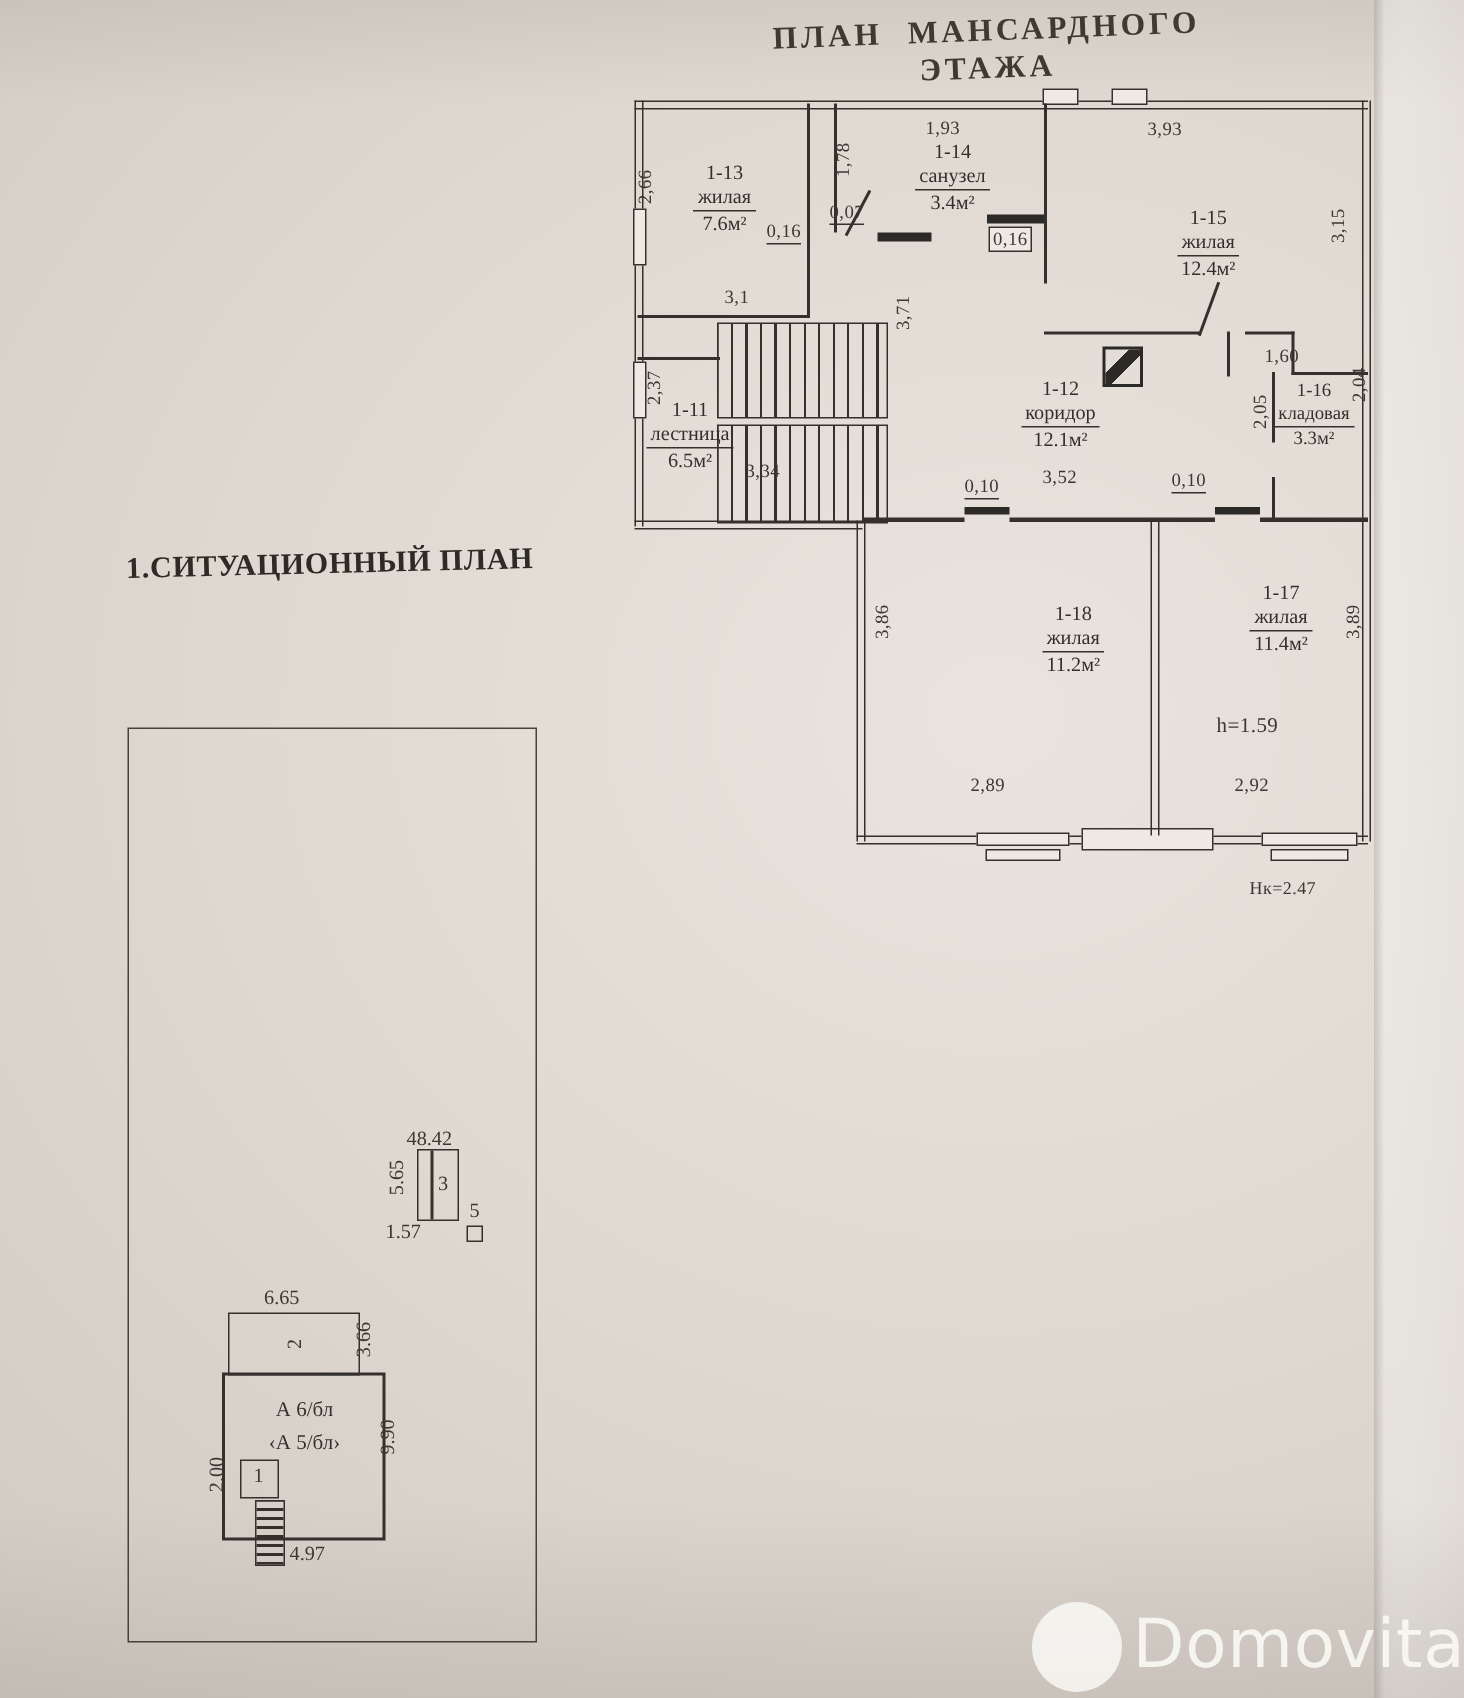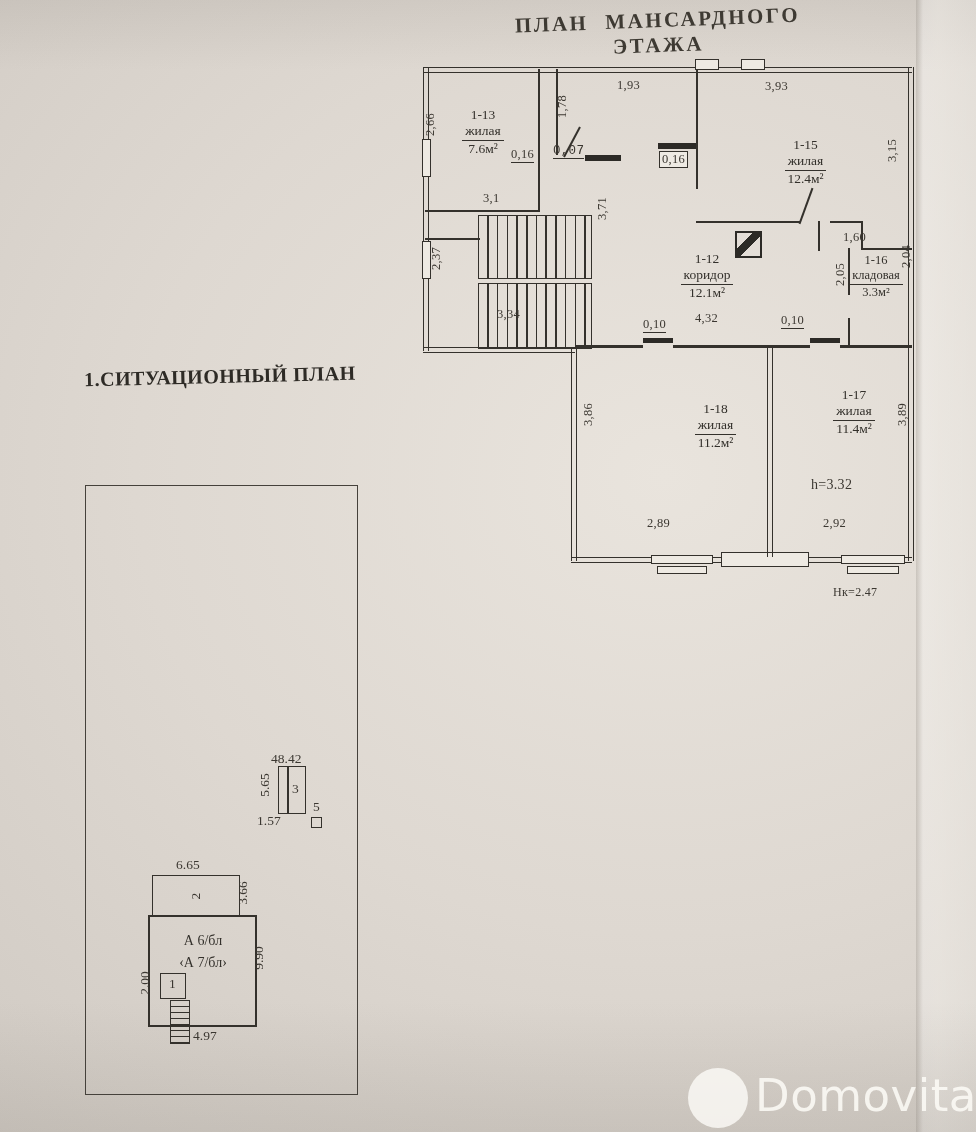--- a/index.html
+++ b/index.html
@@ -115,24 +115,34 @@
     <div class="bar" style="left:238px;top:283px;width:30px;height:5px;"></div>
     <div class="bar" style="left:405px;top:283px;width:30px;height:5px;"></div>
 
     <div class="wd-v" style="left:362px;top:292px;height:210px;"></div>
 
     <div class="room" style="left:28px;top:52px;width:100px;">
       <div>1-13</div>
       <div><span class="rname">жилая</span></div>
       <div>7.6м²</div>
     </div>
+    <div class="room" style="left:182px;top:38px;width:96px;">
+      <div>1-14</div>
+      <div><span class="rname">санузел</span></div>
+      <div>3.4м²</div>
+    </div>
     <div class="room" style="left:348px;top:82px;width:105px;">
       <div>1-15</div>
       <div><span class="rname">жилая</span></div>
       <div>12.4м²</div>
+    </div>
+    <div class="room" style="left:8px;top:210px;width:94px;">
+      <div>1-11</div>
+      <div><span class="rname">лестница</span></div>
+      <div>6.5м²</div>
     </div>
     <div class="room" style="left:248px;top:196px;width:108px;">
       <div>1-12</div>
       <div><span class="rname">коридор</span></div>
       <div>12.1м²</div>
     </div>
     <div class="room" style="left:430px;top:198px;width:82px;font-size:12.5px;">
       <div>1-16</div>
       <div><span class="rname">кладовая</span></div>
       <div>3.3м²</div>
@@ -146,38 +156,38 @@
       <div>1-17</div>
       <div><span class="rname">жилая</span></div>
       <div>11.4м²</div>
     </div>
 
     <span class="dim rot" style="left:14px;top:62px;">2,66</span>
     <span class="dim" style="left:78px;top:136px;">3,1</span>
     <span class="dim ul" style="left:106px;top:92px;">0,16</span>
     <span class="dim" style="left:212px;top:23px;">1,93</span>
     <span class="dim rot" style="left:146px;top:44px;">1,78</span>
-    <span class="dim ul" style="left:148px;top:89px;font-family:Liberation Mono, monospace;">0,07</span>
+    <span class="dim ul" style="left:148px;top:79px;">0,07</span>
     <span class="dim boxed" style="left:254px;top:96px;">0,16</span>
     <span class="dim" style="left:360px;top:24px;">3,93</span>
     <span class="dim rot" style="left:476px;top:88px;">3,15</span>
     <span class="dim rot" style="left:20px;top:196px;">2,37</span>
     <span class="dim" style="left:92px;top:252px;">3,34</span>
     <span class="dim rot" style="left:186px;top:146px;">3,71</span>
     <span class="dim ul" style="left:238px;top:262px;">0,10</span>
-    <span class="dim" style="left:290px;top:256px;">4,32</span>
+    <span class="dim" style="left:290px;top:256px;">3,52</span>
     <span class="dim ul" style="left:376px;top:258px;">0,10</span>
     <span class="dim rot" style="left:424px;top:212px;">2,05</span>
     <span class="dim" style="left:438px;top:175px;text-align:center;">1,60</span>
     <span class="dim rot" style="left:490px;top:194px;">2,04</span>
     <span class="dim rot" style="left:172px;top:352px;">3,86</span>
     <span class="dim" style="left:242px;top:461px;">2,89</span>
     <span class="dim" style="left:418px;top:461px;">2,92</span>
     <span class="dim rot" style="left:486px;top:352px;">3,89</span>
-    <span class="dim" style="left:406px;top:422px;font-size:14px;">h=3.32</span>
+    <span class="dim" style="left:406px;top:422px;font-size:14px;">h=1.59</span>
     <span class="dim" style="left:428px;top:530px;font-size:12px;">Hк=2.47</span>
   </div>
 
   <div id="siteplan">
     <div class="plot"></div>
 
     <span class="sp-dim" style="left:186px;top:266px;">48.42</span>
     <span class="sp-dim rot" style="left:168px;top:292px;">5.65</span>
     <div class="sp-rect" style="left:193px;top:281px;width:26px;height:46px;">
       <div style="position:absolute;left:8px;top:0;width:1.6px;height:100%;background:#34312c;"></div>
@@ -187,21 +197,21 @@
     <span class="sp-dim" style="left:228px;top:314px;">5</span>
     <div class="sp-rect" style="left:226px;top:332px;width:9px;height:9px;"></div>
 
     <span class="sp-dim" style="left:91px;top:372px;text-align:center;">6.65</span>
     <div class="sp-rect" style="left:67px;top:390px;width:86px;height:40px;">
       <span class="sp-dim rot" style="left:40px;top:12px;">2</span>
     </div>
     <span class="sp-dim rot" style="left:146px;top:400px;">3.66</span>
     <div class="sp-rect" style="left:63px;top:430px;width:105px;height:108px;border-width:2px;">
       <div style="position:absolute;left:8px;top:16px;width:90px;text-align:center;font-size:14px;">А 6/бл</div>
-      <div style="position:absolute;left:8px;top:38px;width:90px;text-align:center;font-size:14px;">‹А 7/бл›</div>
+      <div style="position:absolute;left:8px;top:38px;width:90px;text-align:center;font-size:14px;">‹А 5/бл›</div>
     </div>
     <span class="sp-dim rot" style="left:162px;top:465px;">9.90</span>
     <div class="sp-rect" style="left:75px;top:488px;width:24px;height:24px;">
       <span class="sp-dim" style="left:8px;top:2px;">1</span>
     </div>
     <span class="sp-dim rot" style="left:48px;top:490px;">2.00</span>
     <div class="porch" style="left:85px;top:515px;width:18px;height:42px;"></div>
     <span class="sp-dim" style="left:108px;top:543px;">4.97</span>
   </div>
 

